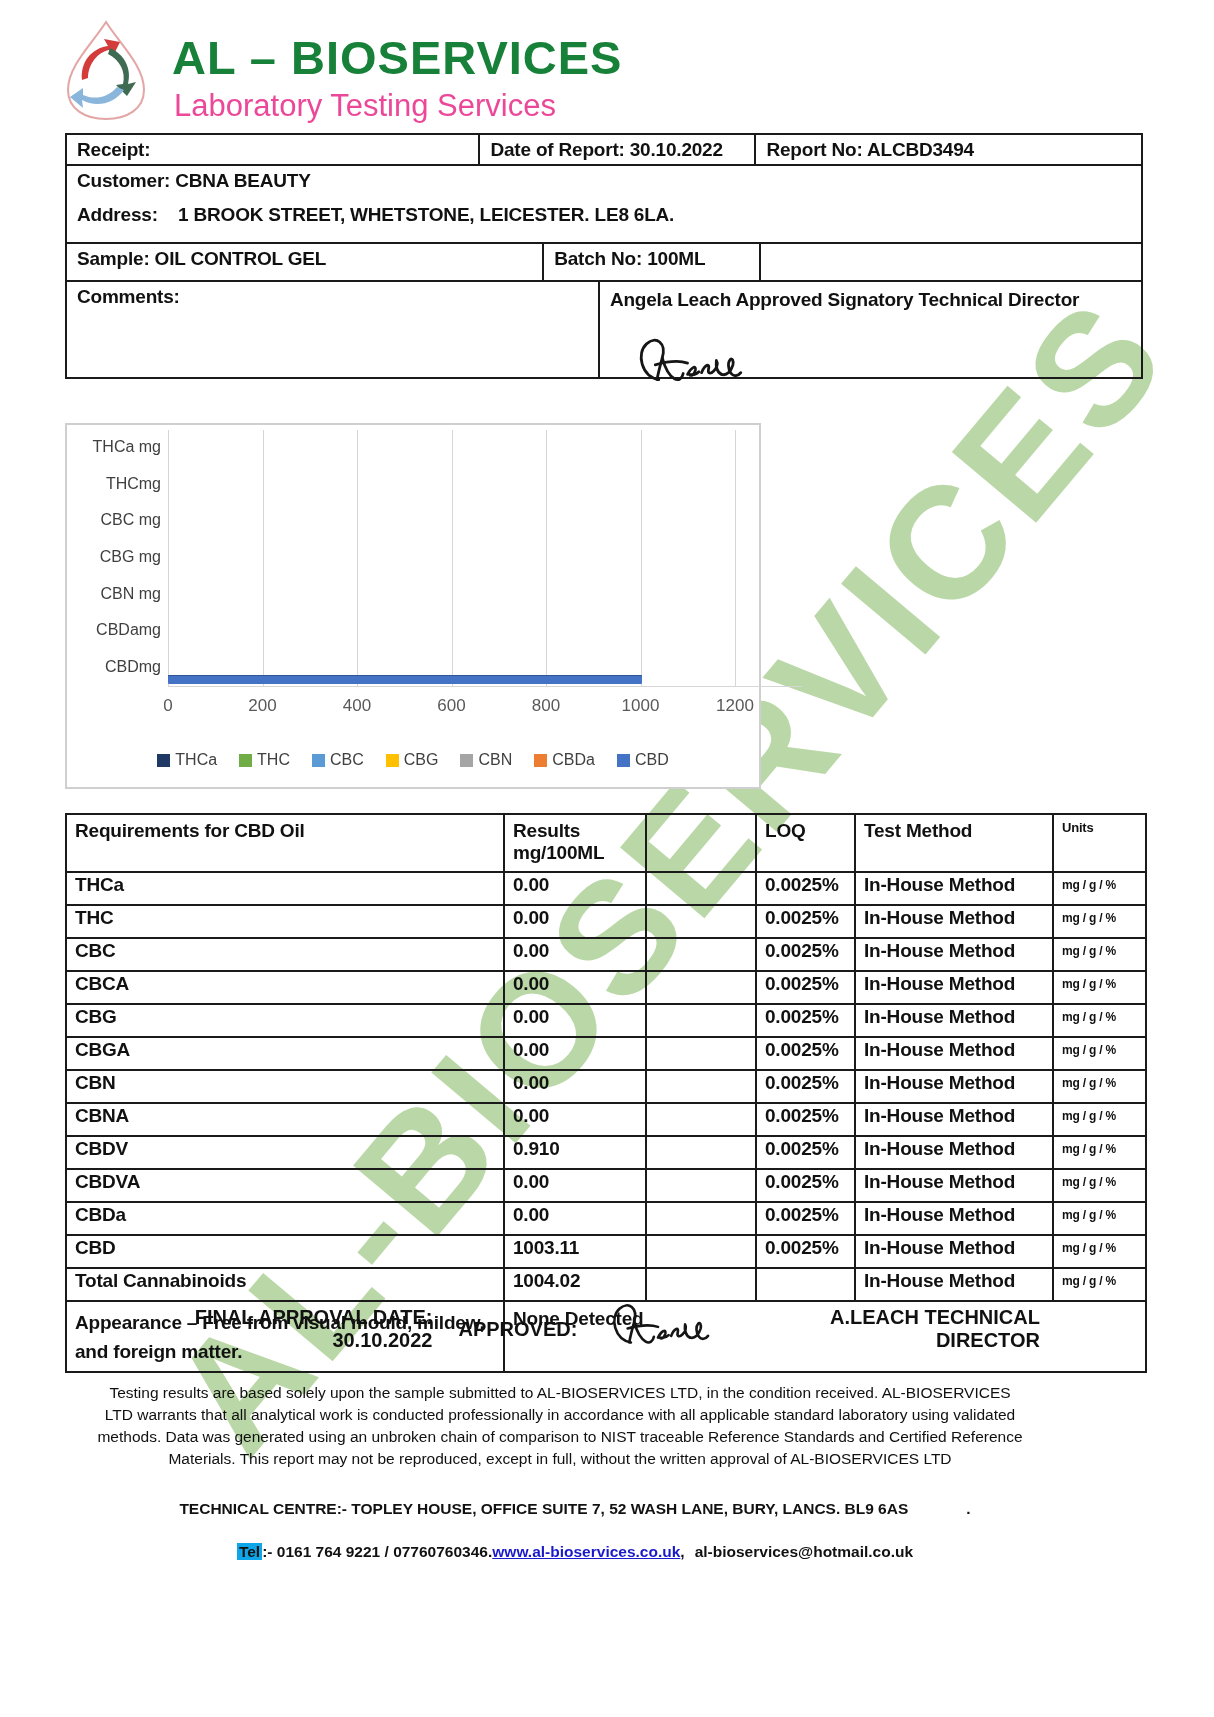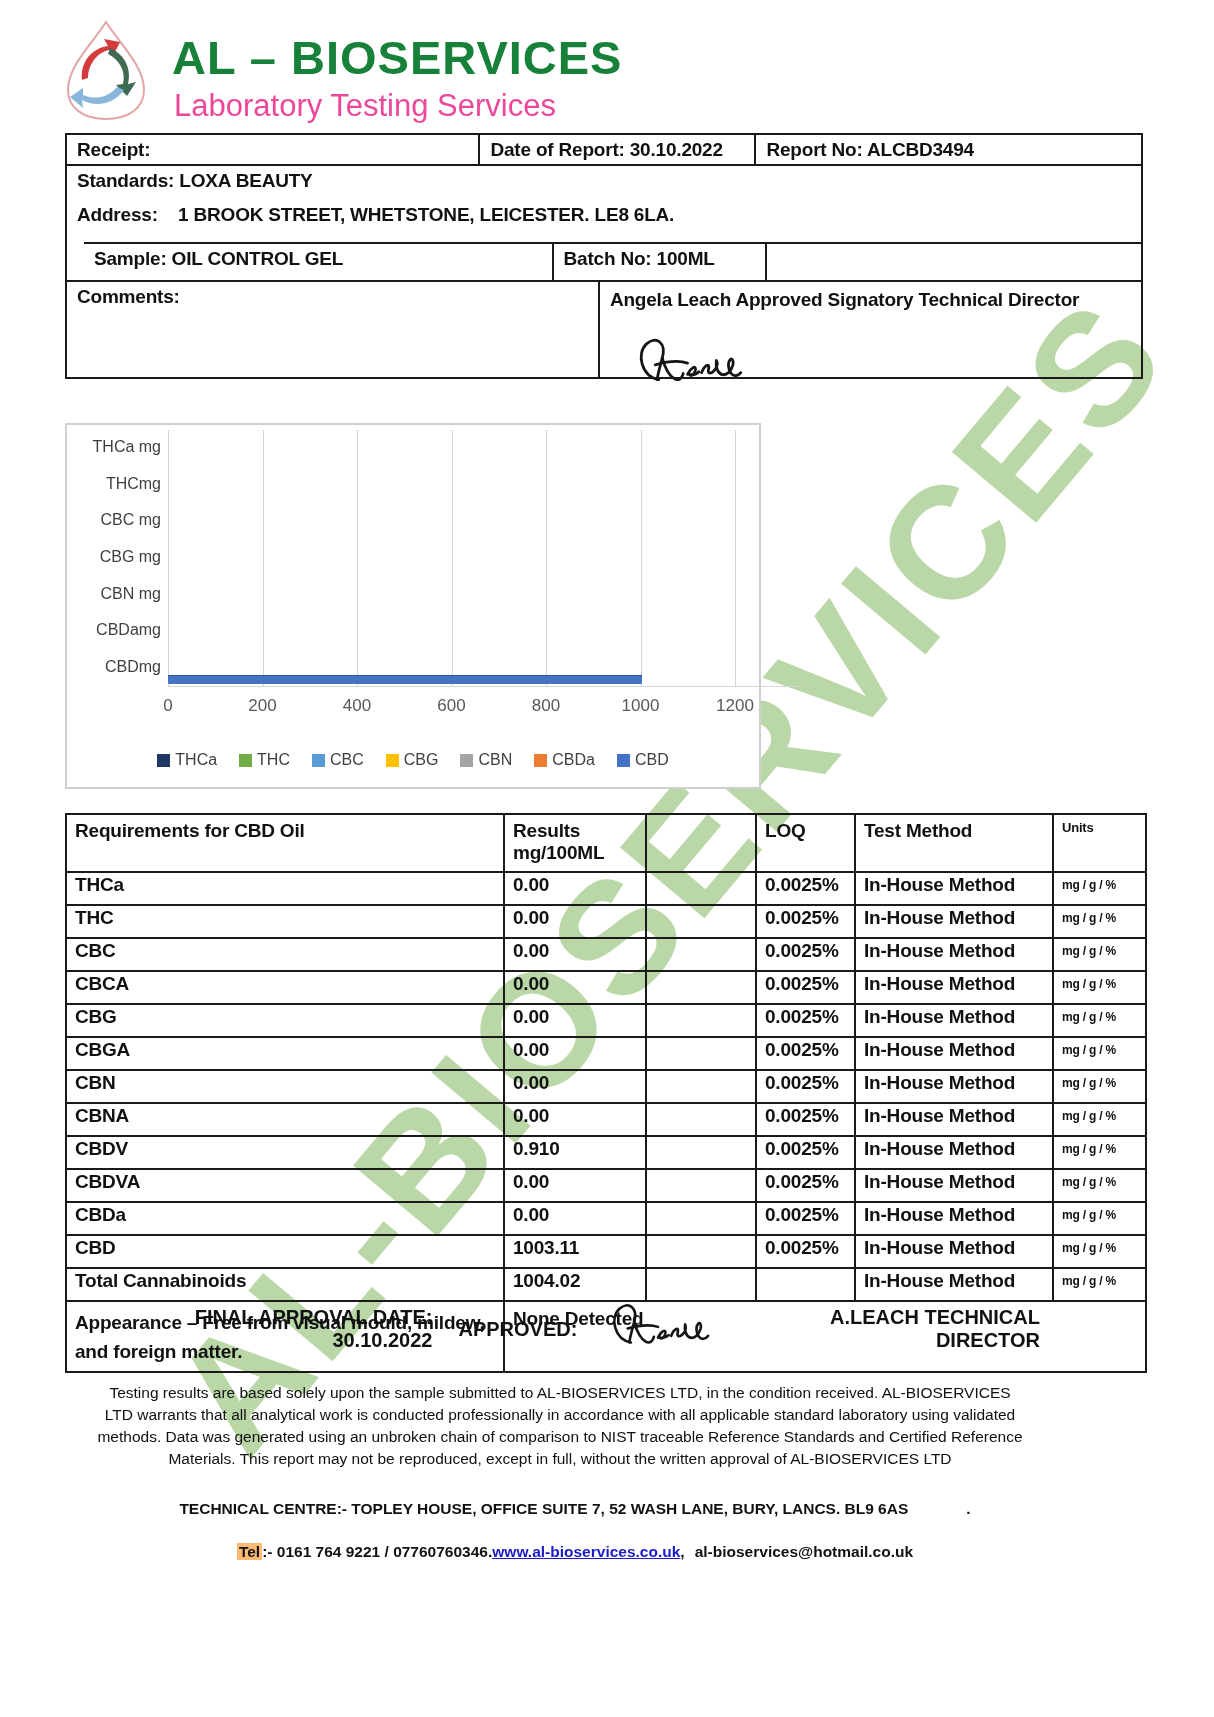--- a/index.html
+++ b/index.html
@@ -21,21 +21,21 @@
   #logo .drop{position:absolute;left:0;top:2px;}
   #logo .t1{position:absolute;left:112px;top:14px;font-size:47px;font-weight:800;letter-spacing:1px;}
   #logo .t2{position:absolute;left:114px;top:72px;font-size:31px;font-weight:400;}
   
   #hdr{left:65px;top:133px;width:1078px;border:2px solid #1a1a1a;box-sizing:border-box;
        font-size:19px;font-weight:700;letter-spacing:-0.2px;}
   #hdr .row{display:flex;border-top:2px solid #1a1a1a;box-sizing:border-box;}
   #hdr .row:first-child{border-top:none;}
   #hdr .cell{box-sizing:border-box;border-left:2px solid #1a1a1a;padding:4px 10px;}
   #hdr .cell:first-child{border-left:none;}
-  #r1{height:29px;} #r2{height:78px;} #r3{height:38px;margin-left:17px;} #r4{height:97px;}
+  #r1{height:29px;} #r2{height:78px;} #r3{height:38px;} #r4{height:97px;}
   #r2 .cell{width:100%;}
   #r2 .line2{margin-top:12px;white-space:pre-wrap;}
   #sig-cell{position:relative;}
   #sig-cell .sig{position:absolute;left:18px;top:54px;}
   .sig{stroke:#151515;stroke-width:3.2;fill:none;stroke-linecap:round;stroke-linejoin:round;}
   
   #chart{left:65px;top:423px;width:696px;height:366px;background:#fff;
          border:2px solid #cfcfcf;box-sizing:border-box;}
   #chart .gridline{position:absolute;width:1px;top:5px;height:257px;background:#d6d6d6;}
   #chart .axisline{position:absolute;left:101px;top:261px;height:1px;width:634px;background:#d6d6d6;}
@@ -60,21 +60,21 @@
   
   #approval{left:110px;top:1298px;width:930px;height:62px;display:flex;align-items:center;
             gap:26px;font-size:20px;font-weight:700;text-align:right;}
   #approval .sig{margin-top:-10px;}
   #disclaimer{left:95px;top:1382px;width:930px;text-align:center;
               font-size:15.5px;font-weight:400;line-height:1.42;color:#101010;}
   .footline{left:20px;width:1110px;text-align:center;font-size:15.5px;font-weight:700;}
   #centre-line{top:1500px;}
   #centre-line .dot{margin-left:58px;}
   #tel-line{top:1543px;}
-  #tel-line .hl{background:#fdba74;padding:0 2px;}
+  #tel-line .hl{background:#0ea5e9;padding:0 2px;}
   #tel-line a{color:#1a1acc;text-decoration:underline;font-weight:700;}
   #tel-line .email{margin-left:10px;}
 </style>
 </head>
 <body>
 
 <svg width="0" height="0" style="position:absolute">
   <defs>
     <g id="sigpath">
       <path d="M34,50 C14,46 8,20 20,9 C31,-1 43,8 38,25 C35,36 33,44 32,50"></path>
@@ -103,21 +103,21 @@
 </div>
 
 <div class="layer" id="hdr">
   <div class="row" id="r1">
     <div class="cell" style="width:413px">Receipt:</div>
     <div class="cell" style="width:277px">Date of Report: 30.10.2022</div>
     <div class="cell" style="width:388px">Report No: ALCBD3494</div>
   </div>
   <div class="row" id="r2">
     <div class="cell">
-      <div>Standards: LOXA BEAUTY</div>
+      <div>Customer: CBNA BEAUTY</div>
       <div class="line2">Address:    1 BROOK STREET, WHETSTONE, LEICESTER. LE8 6LA.</div>
     </div>
   </div>
   <div class="row" id="r3">
     <div class="cell" style="width:477px">Sample: OIL CONTROL GEL</div>
     <div class="cell" style="width:218px">Batch No: 100ML</div>
     <div class="cell" style="width:383px"></div>
   </div>
   <div class="row" id="r4">
     <div class="cell" style="width:533px">Comments:</div>

